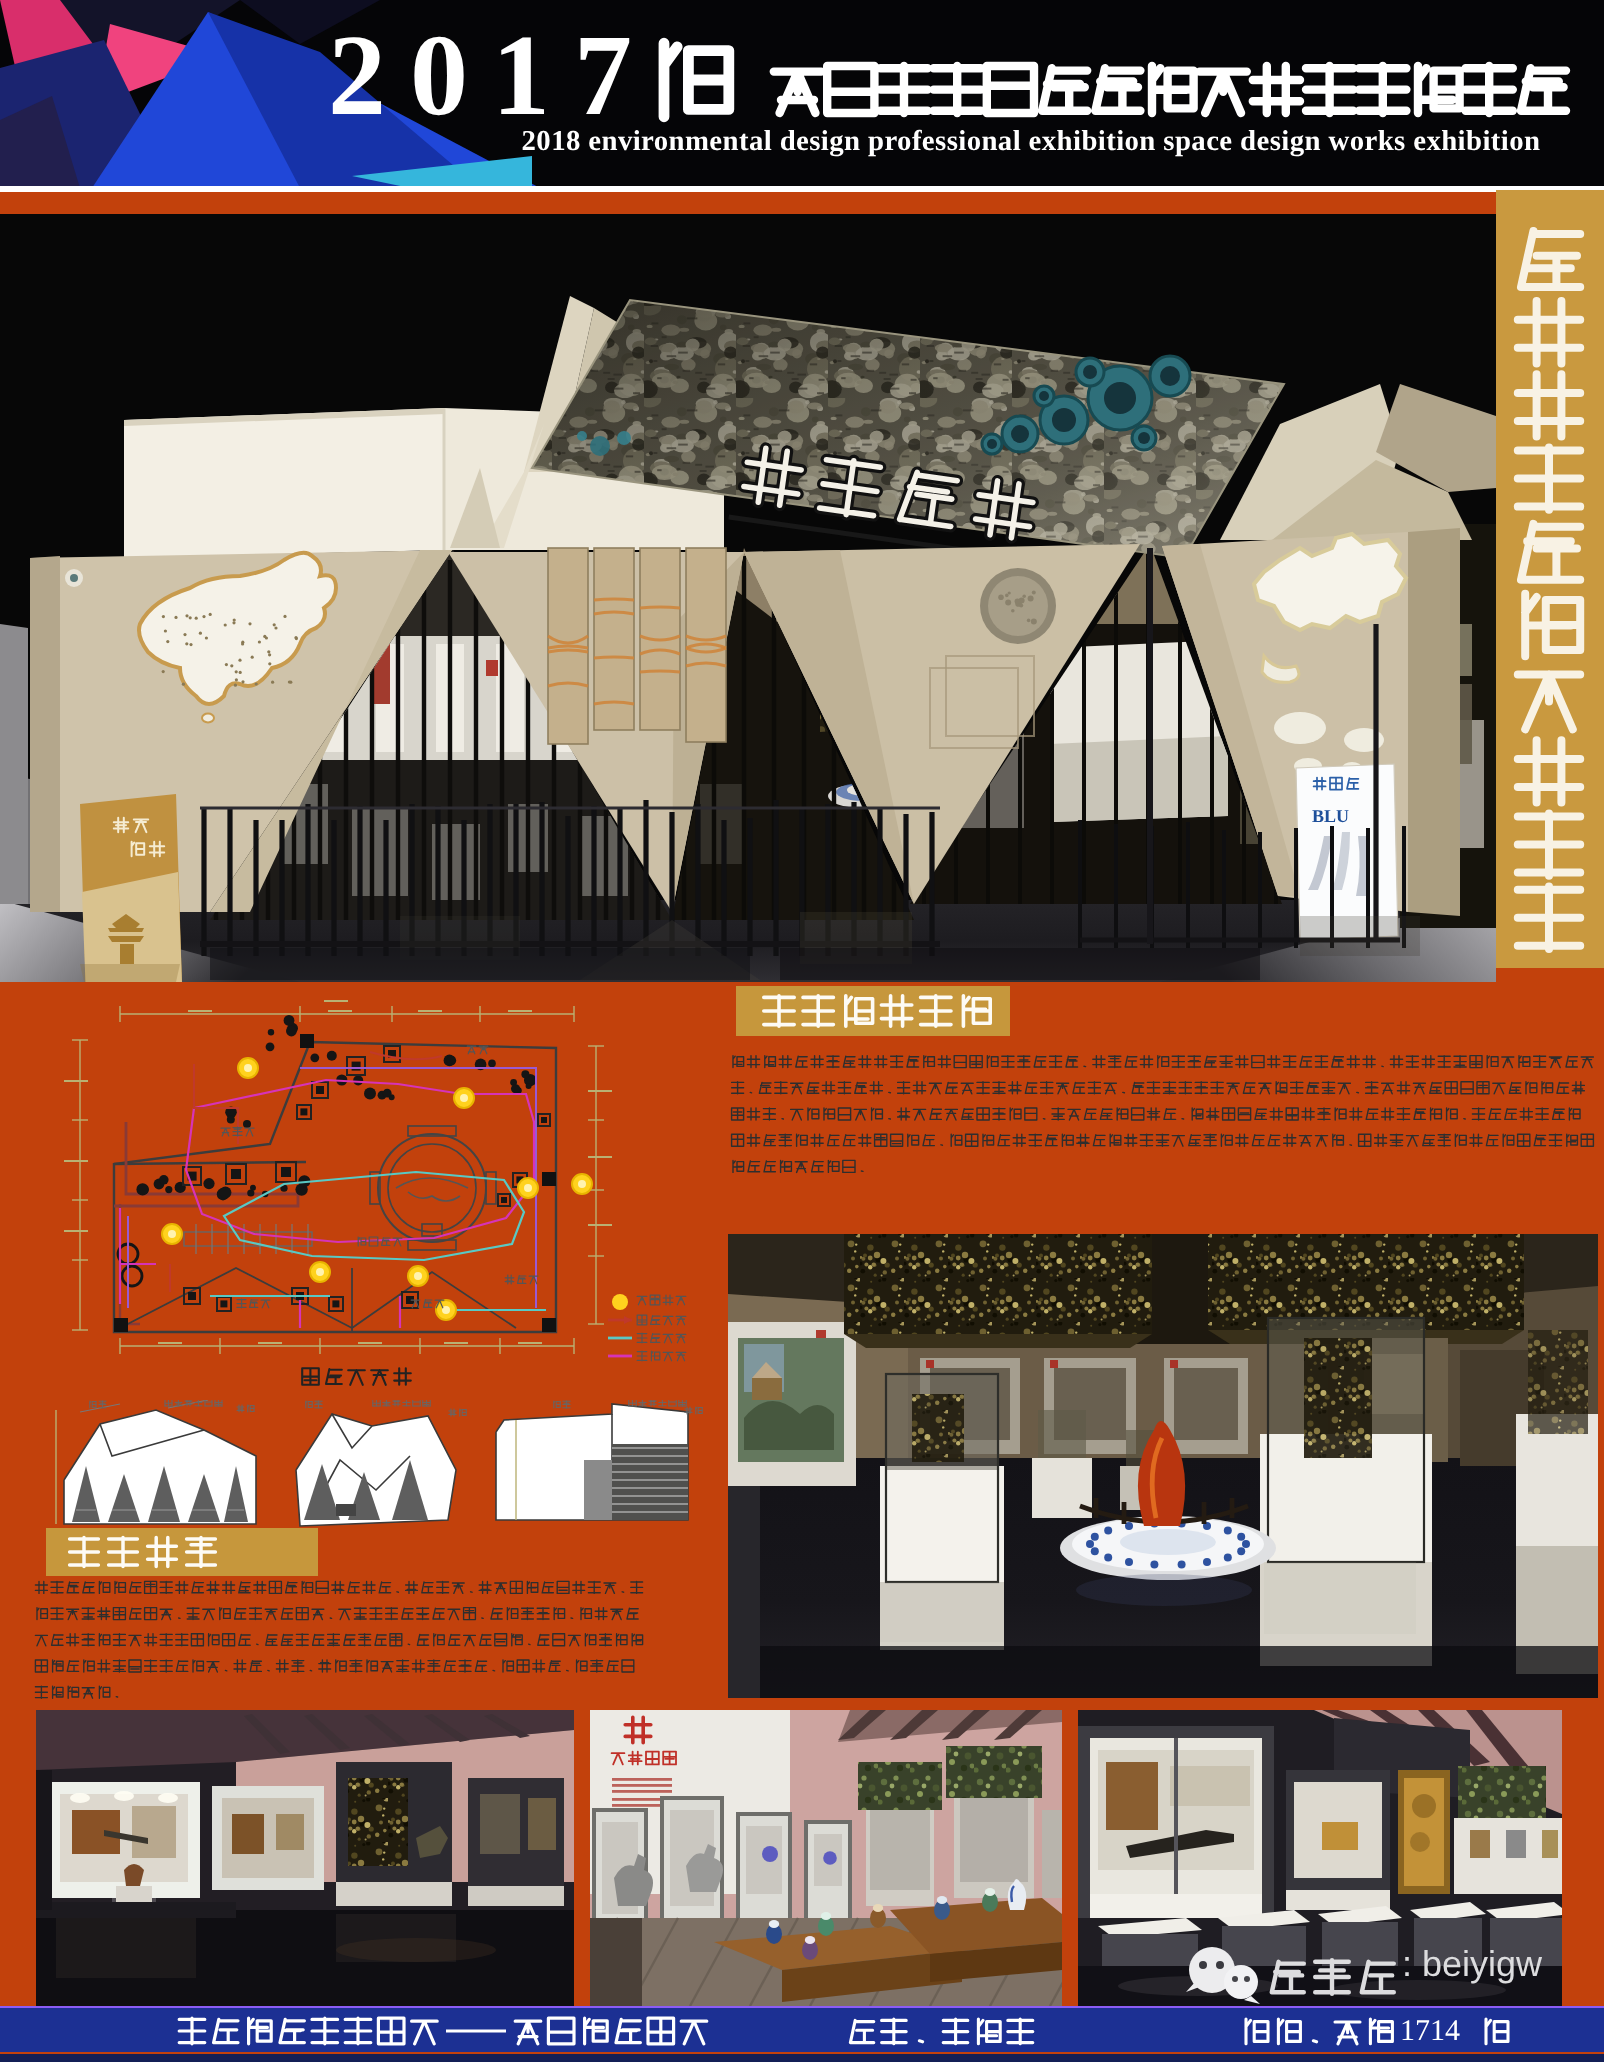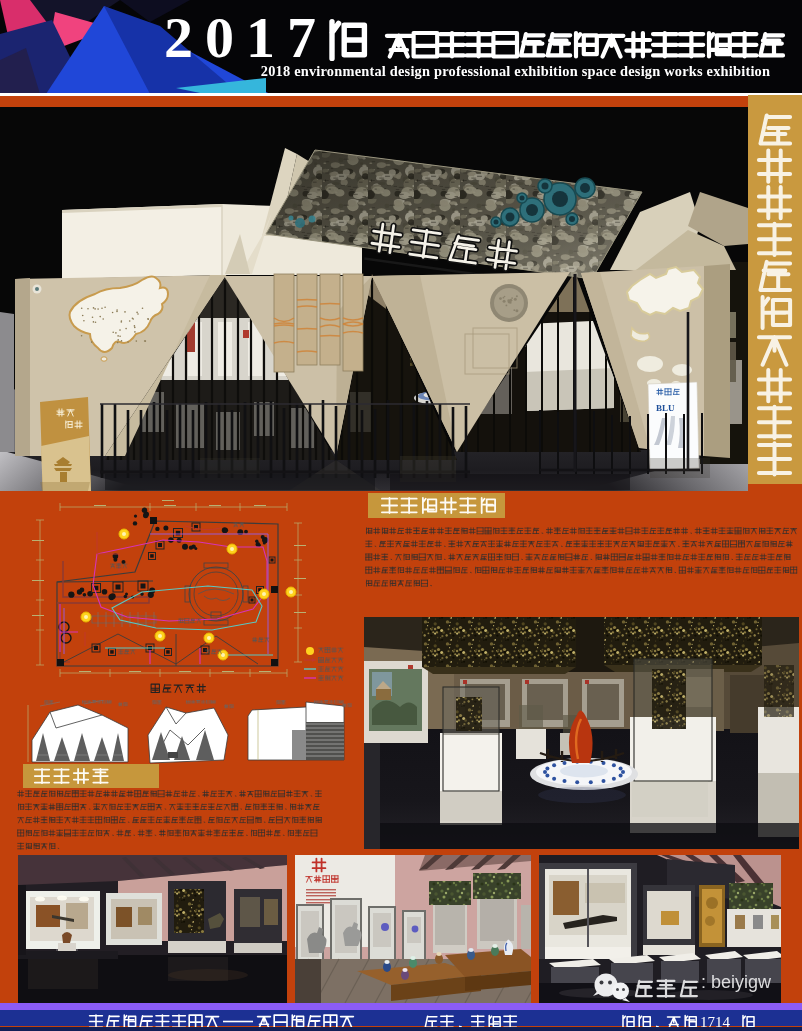--- a/index.html
+++ b/index.html
@@ -1157,21 +1157,21 @@
 <path d="M9 18.5 l-5 5.5 l8 -3 q5 2 10 0 q5.5 -2.8 7.5 -7.5" fill="#ececee"></path>
 <circle cx="31.5" cy="19" r="8.5" fill="#f2f2f4"></circle>
 <circle cx="28.5" cy="17.5" r="1.5" fill="#45454a"></circle>
 <circle cx="34.5" cy="17.5" r="1.5" fill="#45454a"></circle>
 <path d="M36.5 26 l4.5 4 l-8 -2 z" fill="#f2f2f4"></path>
 <path d="M50.3 9.8L62.9 9.8M51.1 15.7L62.1 15.7M56.5 15.7L56.5 24.1M50.3 8.9L46.9 24.1M46.9 24.1L62.9 24.1M48.6 14.0L60.4 14.0M68.6 8.9L85.4 8.9M68.6 16.5L85.4 16.5M68.6 24.1L85.4 24.1M77.0 8.1L77.0 24.9M71.1 13.2L82.9 13.2M95.3 9.8L107.9 9.8M96.1 15.7L107.1 15.7M101.5 15.7L101.5 24.1M95.3 8.9L91.9 24.1M91.9 24.1L107.9 24.1" fill="none" stroke="#dcdcde" stroke-width="2.20" stroke-linecap="round"></path>
 </svg>
 <div style="position:absolute;left:112px;top:0px;font-family:'Liberation Sans',sans-serif;font-size:18px;color:#dcdcde">: beiyigw</div>
 </div>
 
-<div style="position:absolute;left:0;top:1003px;width:802px;height:23px;background:#1c3093;border-top:7px solid #8b5cf6">
+<div style="position:absolute;left:0;top:1003px;width:802px;height:23px;background:#1c3093;border-top:1px solid #8b5cf6">
 <svg width="802" height="23" style="position:absolute;left:0;top:0">
 
 <path d="M89.6 5.7L102.4 5.7M89.6 11.5L102.4 11.5M89.6 17.3L102.4 17.3M96.0 5.1L96.0 17.9M109.4 6.4L119.0 6.4M110.0 10.9L118.4 10.9M114.1 10.9L114.1 17.3M109.4 5.7L106.8 17.3M106.8 17.3L119.0 17.3M124.3 5.1L124.3 17.9M124.3 8.9L126.6 5.7M128.6 6.4L135.6 6.4M128.6 16.6L135.6 16.6M128.6 6.4L128.6 16.6M135.6 6.4L135.6 16.6M128.6 11.5L135.6 11.5M124.7 9.7L133.7 9.7M142.6 6.4L152.2 6.4M143.2 10.9L151.6 10.9M147.3 10.9L147.3 17.3M142.6 5.7L140.0 17.3M140.0 17.3L152.2 17.3M141.3 11.3L150.3 11.3M156.0 5.7L168.8 5.7M156.0 11.5L168.8 11.5M156.0 17.3L168.8 17.3M162.4 5.1L162.4 17.9M172.6 5.7L185.4 5.7M172.6 11.5L185.4 11.5M172.6 17.3L185.4 17.3M179.0 5.1L179.0 17.9M189.2 5.1L202.0 5.1M189.2 17.9L202.0 17.9M189.2 5.1L189.2 17.9M202.0 5.1L202.0 17.9M189.2 12.1L202.0 12.1M195.6 5.1L195.6 17.9M205.8 6.6L218.6 6.6M212.2 6.6L207.3 17.9M212.2 6.6L217.1 17.9" fill="none" stroke="#fff" stroke-width="1.60" stroke-linecap="round"></path>
 <path d="M223 11.5 H 253" stroke="#fff" stroke-width="1.6"></path>
 <path d="M257.6 6.6L270.4 6.6M264.0 6.6L259.1 17.9M264.0 6.6L268.9 17.9M264.0 6.6L264.0 12.1M259.5 14.3L268.5 14.3M274.2 5.1L287.0 5.1M274.2 17.9L287.0 17.9M274.2 5.1L274.2 17.9M287.0 5.1L287.0 17.9M274.2 12.1L287.0 12.1M292.3 5.1L292.3 17.9M292.3 8.9L294.6 5.7M296.6 6.4L303.6 6.4M296.6 16.6L303.6 16.6M296.6 6.4L296.6 16.6M303.6 6.4L303.6 16.6M296.6 11.5L303.6 11.5M292.7 9.7L301.7 9.7M310.6 6.4L320.2 6.4M311.2 10.9L319.6 10.9M315.3 10.9L315.3 17.3M310.6 5.7L308.0 17.3M308.0 17.3L320.2 17.3M309.3 11.3L318.3 11.3M324.0 5.1L336.8 5.1M324.0 17.9L336.8 17.9M324.0 5.1L324.0 17.9M336.8 5.1L336.8 17.9M324.0 12.1L336.8 12.1M330.4 5.1L330.4 17.9M340.6 6.6L353.4 6.6M347.0 6.6L342.1 17.9M347.0 6.6L351.9 17.9" fill="none" stroke="#fff" stroke-width="1.60" stroke-linecap="round"></path>
 
 <path d="M427.6 6.8L436.9 6.8M428.3 11.1L436.3 11.1M432.2 11.1L432.2 17.3M427.6 6.2L425.2 17.3M425.2 17.3L436.9 17.3M440.8 6.2L453.1 6.2M440.8 11.8L453.1 11.8M440.8 17.3L453.1 17.3M446.9 5.5L446.9 17.9M459.7 16.4L461.3 16.9" fill="none" stroke="#fff" stroke-width="1.55" stroke-linecap="round"></path>
 <path d="M471.6 6.2L483.9 6.2M471.6 11.8L483.9 11.8M471.6 17.3L483.9 17.3M477.8 5.5L477.8 17.9M489.2 5.5L489.2 17.9M489.2 9.3L491.5 6.2M493.3 6.8L500.1 6.8M493.3 16.7L500.1 16.7M493.3 6.8L493.3 16.7M500.1 6.8L500.1 16.7M493.3 11.8L500.1 11.8M489.6 13.9L498.3 13.9M503.9 6.2L516.4 6.2M503.9 11.8L516.4 11.8M503.9 17.3L516.4 17.3M510.1 5.5L510.1 17.9" fill="none" stroke="#fff" stroke-width="1.55" stroke-linecap="round"></path>
 
 <path d="M623.0 5.5L623.0 17.9M623.0 9.3L625.3 6.2M627.1 6.8L634.0 6.8M627.1 16.7L634.0 16.7M627.1 6.8L627.1 16.7M634.0 6.8L634.0 16.7M627.1 11.8L634.0 11.8M639.2 5.5L639.2 17.9M639.2 9.3L641.5 6.2M643.3 6.8L650.2 6.8M643.3 16.7L650.2 16.7M643.3 6.8L643.3 16.7M650.2 6.8L650.2 16.7M643.3 11.8L650.2 11.8M656.7 16.4L658.3 16.9" fill="none" stroke="#fff" stroke-width="1.55" stroke-linecap="round"></path>

